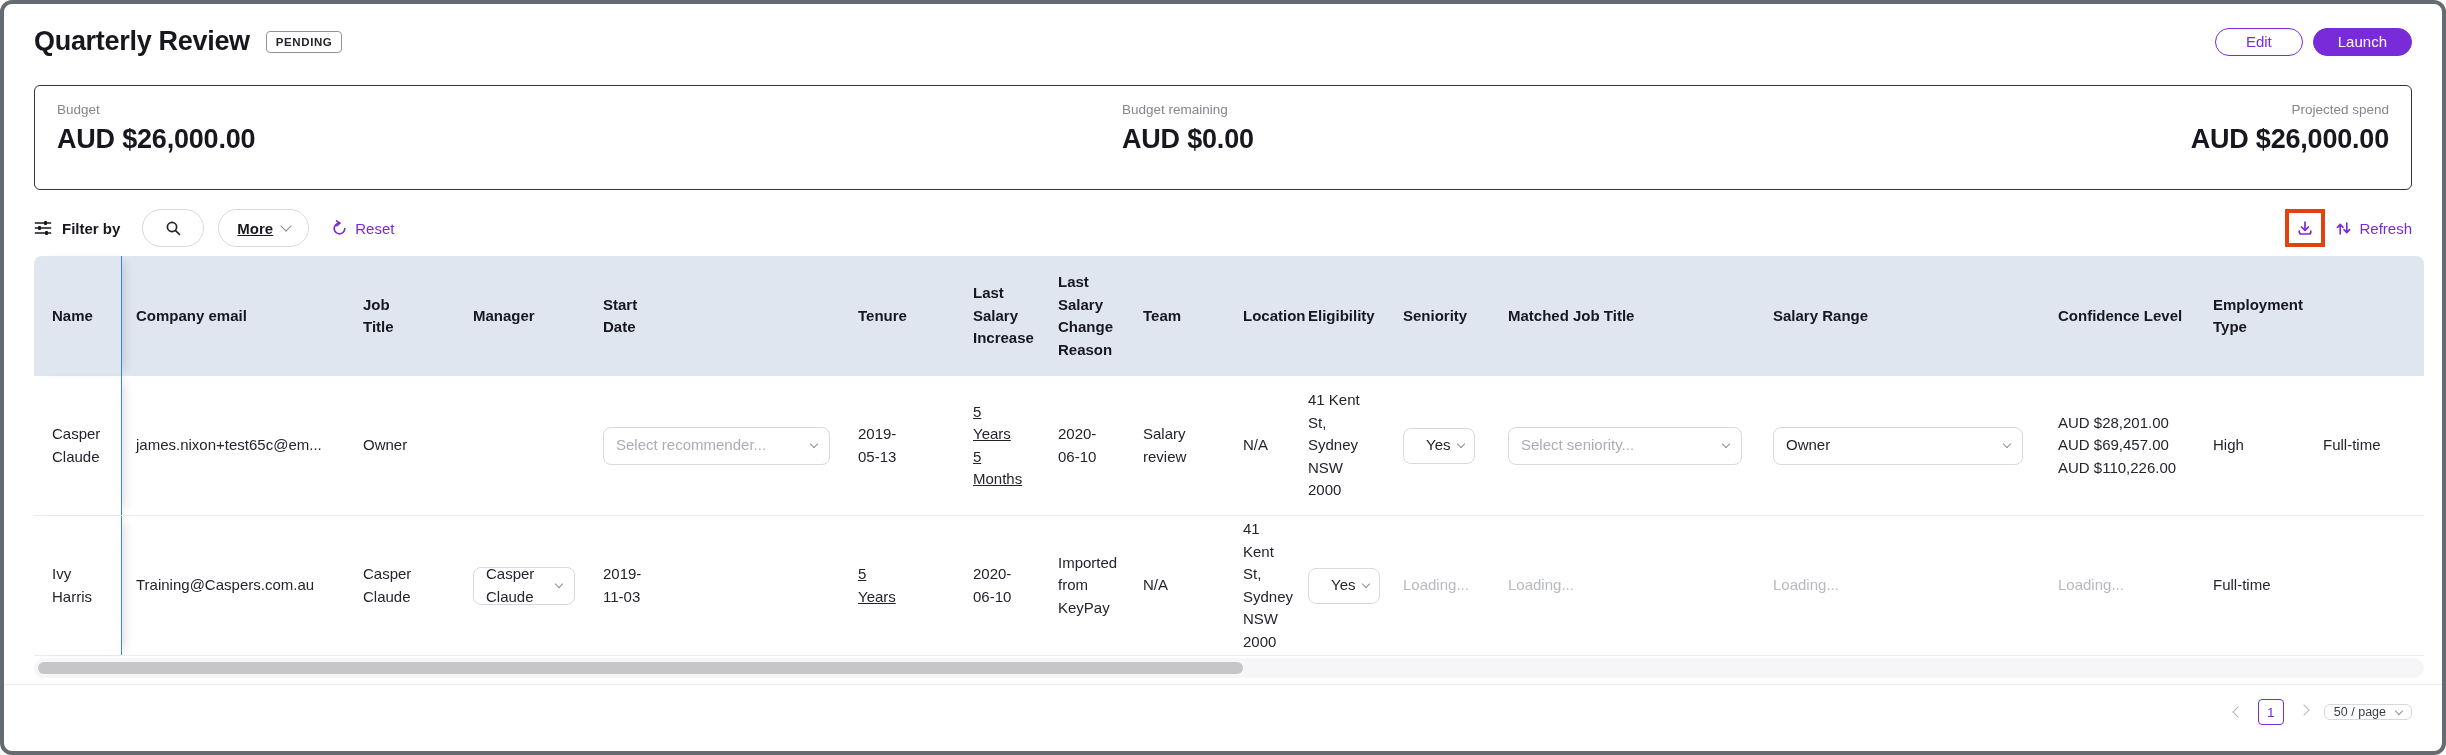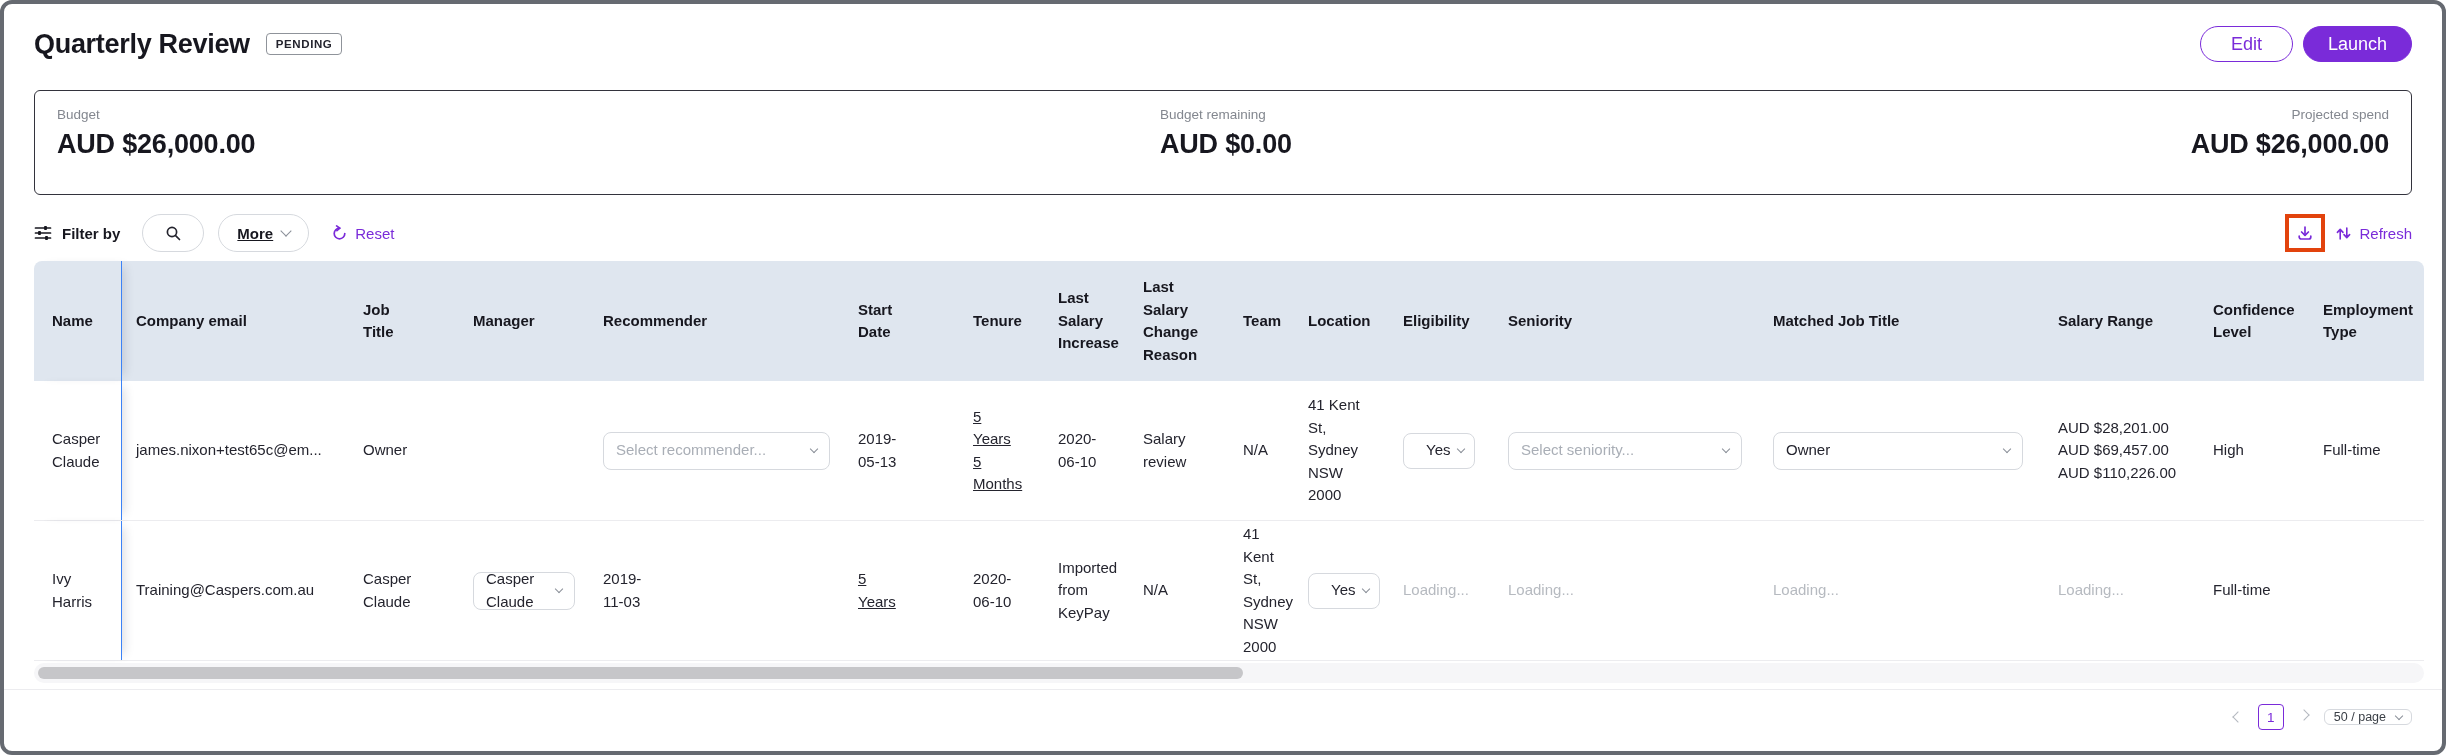--- a/index.html
+++ b/index.html
@@ -7,31 +7,31 @@
     font-family:"Liberation Sans","DejaVu Sans",sans-serif; color:#24242e; }
   .screen { width:2446px; height:755px; border:4px solid #666a71; border-radius:12px;
     background:#fff; overflow:hidden; position:relative; }
 
   
   .page-header { display:flex; align-items:center; padding:22px 30px 0 30px; }
   .page-title { font-size:27px; font-weight:700; letter-spacing:-.3px; color:#17171f; }
   .status-badge { margin-left:16px; border:1px solid #8f939a; border-radius:4px;
     padding:4px 9px; font-size:11.5px; font-weight:700; letter-spacing:.6px; color:#24242e; background:#fff; }
   .header-actions { margin-left:auto; display:flex; gap:10px; }
-  .btn { height:36px; border-radius:18px; font-size:18px; display:inline-flex;
+  .btn { height:28px; border-radius:18px; font-size:15px; display:inline-flex;
     align-items:center; justify-content:center; cursor:pointer; }
   .btn-edit { padding:0 30px; border:1px solid #7a2bd9; color:#7a2bd9; background:#fff; }
   .btn-launch { padding:0 24px; border:1px solid #7a2bd9; color:#fff; background:#7a2bd9; font-weight:500; }
 
   
   .budget-card { position:relative; margin:28px 30px 0 30px; height:105px;
     border:1px solid #33333d; border-radius:6px; background:#fff; padding:16px 22px; display:flex; }
   .stat-label { font-size:13.5px; color:#83878f; margin-bottom:7px; }
   .stat-value { font-size:27px; font-weight:700; color:#17171f; letter-spacing:-.2px; }
-  .stat-mid { position:absolute; left:1125px; top:16px; }
+  .stat-mid { position:absolute; left:1087px; top:16px; }
   .stat-right { margin-left:auto; text-align:right; }
 
   
   .toolbar { display:flex; align-items:center; margin:18px 30px 0 30px; height:40px; }
   .filter-by { display:flex; align-items:center; gap:10px; font-size:15px; font-weight:700; color:#17171f; }
   .pill { height:38px; border:1px solid #d6d9de; border-radius:19px; background:#fff;
     display:inline-flex; align-items:center; justify-content:center; cursor:pointer; }
   .search-pill { width:62px; margin-left:22px; }
   .more-pill { margin-left:14px; padding:0 18px; gap:9px; font-size:15px; font-weight:700; color:#17171f;text-decoration:underline; }
   .reset-link { margin-left:22px; display:flex; align-items:center; gap:7px;
@@ -192,23 +192,20 @@
       <div class="th">
           <span>Company email</span>
         </div>
       <div class="th">
           <span class="wrap42">Job Title</span>
         </div>
       <div class="th">
           <span>Manager</span>
         </div>
       <div class="th">
-          <span>Recommender</span>
-        </div>
-      <div class="th">
           <span class="wrap48">Start Date</span>
         </div>
       <div class="th">
           <span>Tenure</span>
         </div>
       <div class="th">
           <span class="wrap52">Last Salary Increase</span>
         </div>
       <div class="th">
           <span class="wrap52">Last Salary Change Reason</span>

